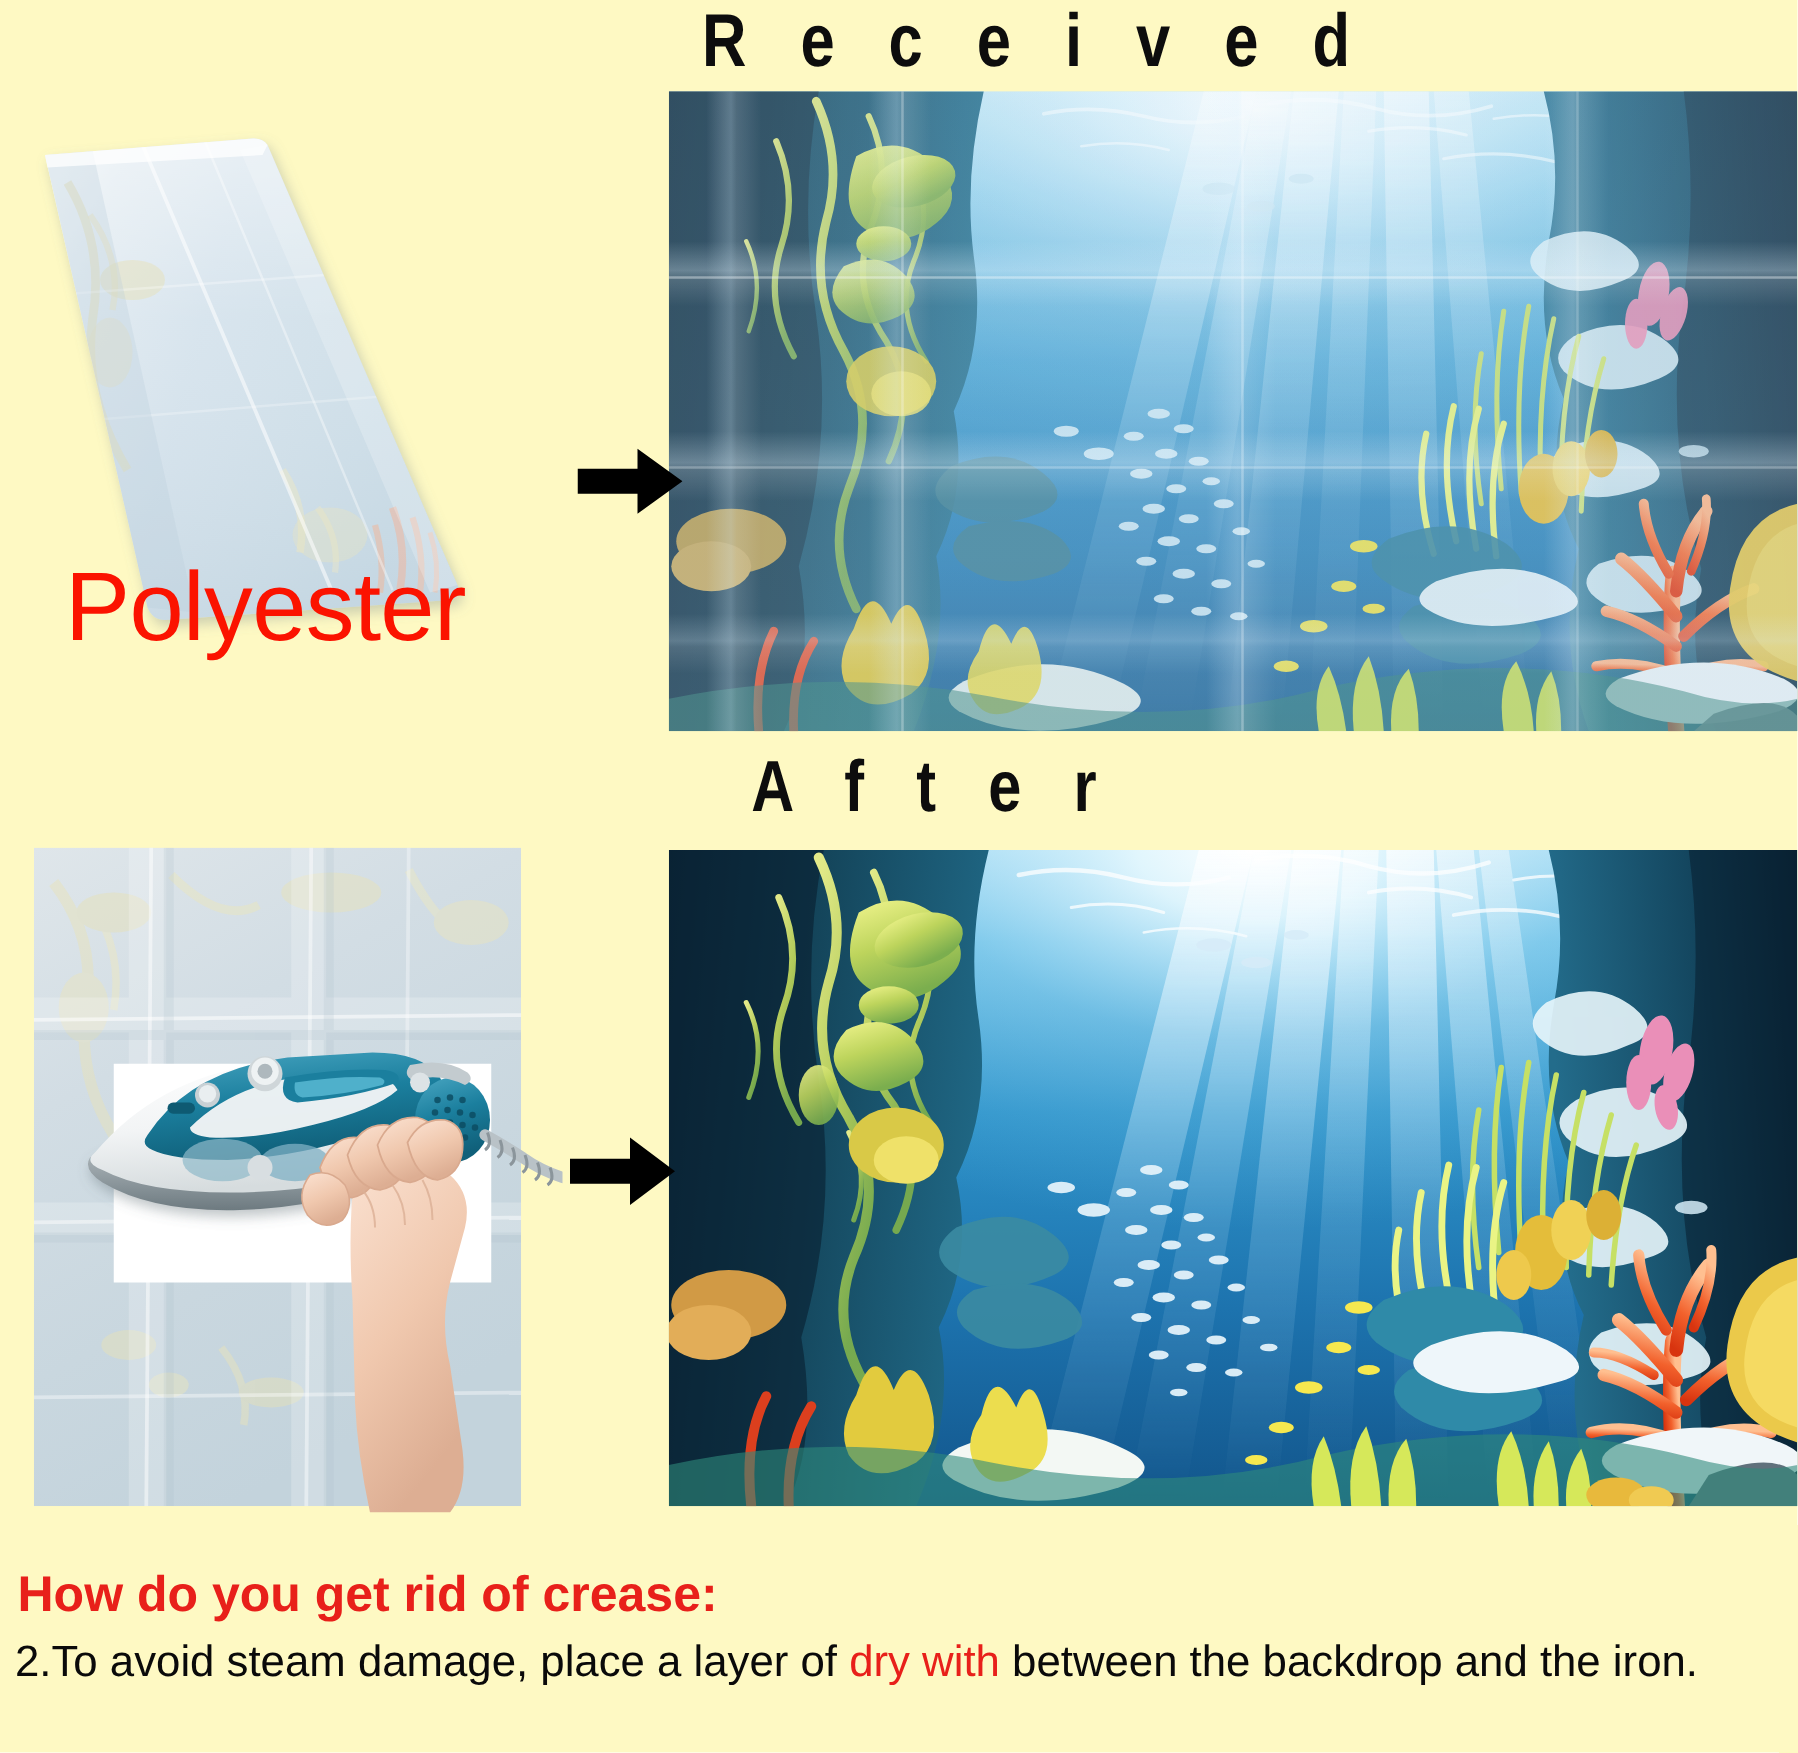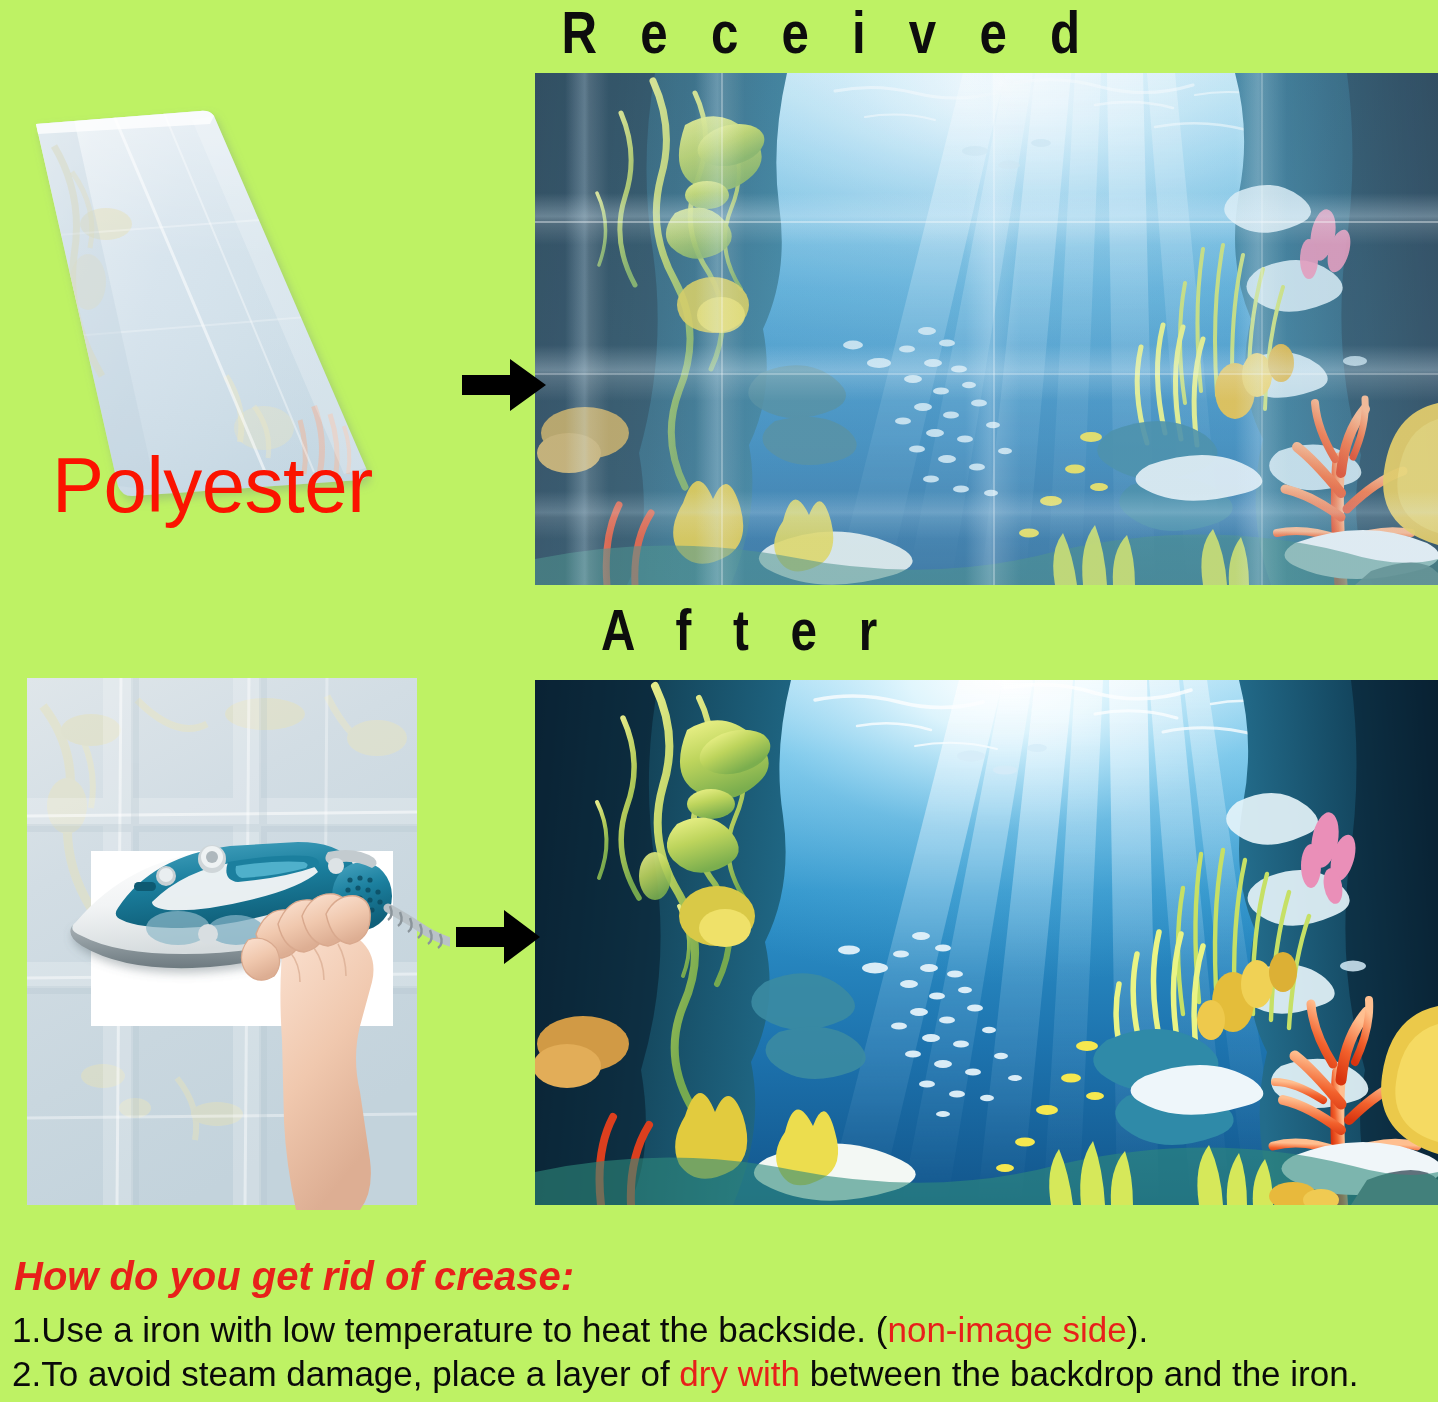--- a/index.html
+++ b/index.html
@@ -1,19 +1,19 @@
 <!DOCTYPE html>
 <html><head>
 <meta charset="utf-8">
 <style>
   html,body{margin:0;padding:0;background:#ffffff;}
   body{width:1438px;height:1402px;position:relative;overflow:hidden;
        font-family:"Liberation Sans",sans-serif;}
 
-  .page{position:absolute;inset:0;background:#bef264;}
+  .page{position:absolute;inset:0;background:#fef9c3;}
 
   
   .hdr{
     position:absolute;
     font-family:"Liberation Sans Narrow","Liberation Sans",sans-serif;
     font-weight:bold;
     color:#0d0d0d;
     letter-spacing:0.30em;
     white-space:nowrap;
     transform:scaleX(0.82);
@@ -74,21 +74,20 @@
     left:10px; top:1253px; width:1428px;
     font-family:"Liberation Sans Narrow","Liberation Sans",sans-serif;
   }
   #caption-heading{
     font-size:40px;
     font-weight:bold;
     color:#e8201a;
     letter-spacing:0px;
     line-height:46px;
     margin:0 0 9px 4px;
-    font-style:italic;
   }
   .caption-line{
     font-size:35px;
     line-height:44px;
     color:#0a0a0a;
     white-space:nowrap;
     margin-left:2px;
     font-weight:400;
   }
   .red{color:#e8201a;}
@@ -809,18 +808,17 @@
       <g fill="#e8b93c">
         <ellipse cx="758" cy="516" rx="24" ry="14"></ellipse>
         <ellipse cx="786" cy="520" rx="18" ry="11" fill="#f0ca52"></ellipse>
       </g>
     </svg>
   </div>
 
   <div id="caption">
     <div id="caption-heading">How do you get rid of crease:</div>
 
-    <div class="caption-line"><span>1.Use a iron with low temperature to heat the backside. (</span><span class="red">non-image side</span><span>).</span></div>
 
     <div class="caption-line"><span>2.To avoid steam damage, place a layer of </span><span class="red">dry with</span><span> between the backdrop and the iron.</span></div>
   </div>
 
 </div>
 
 </body></html>

